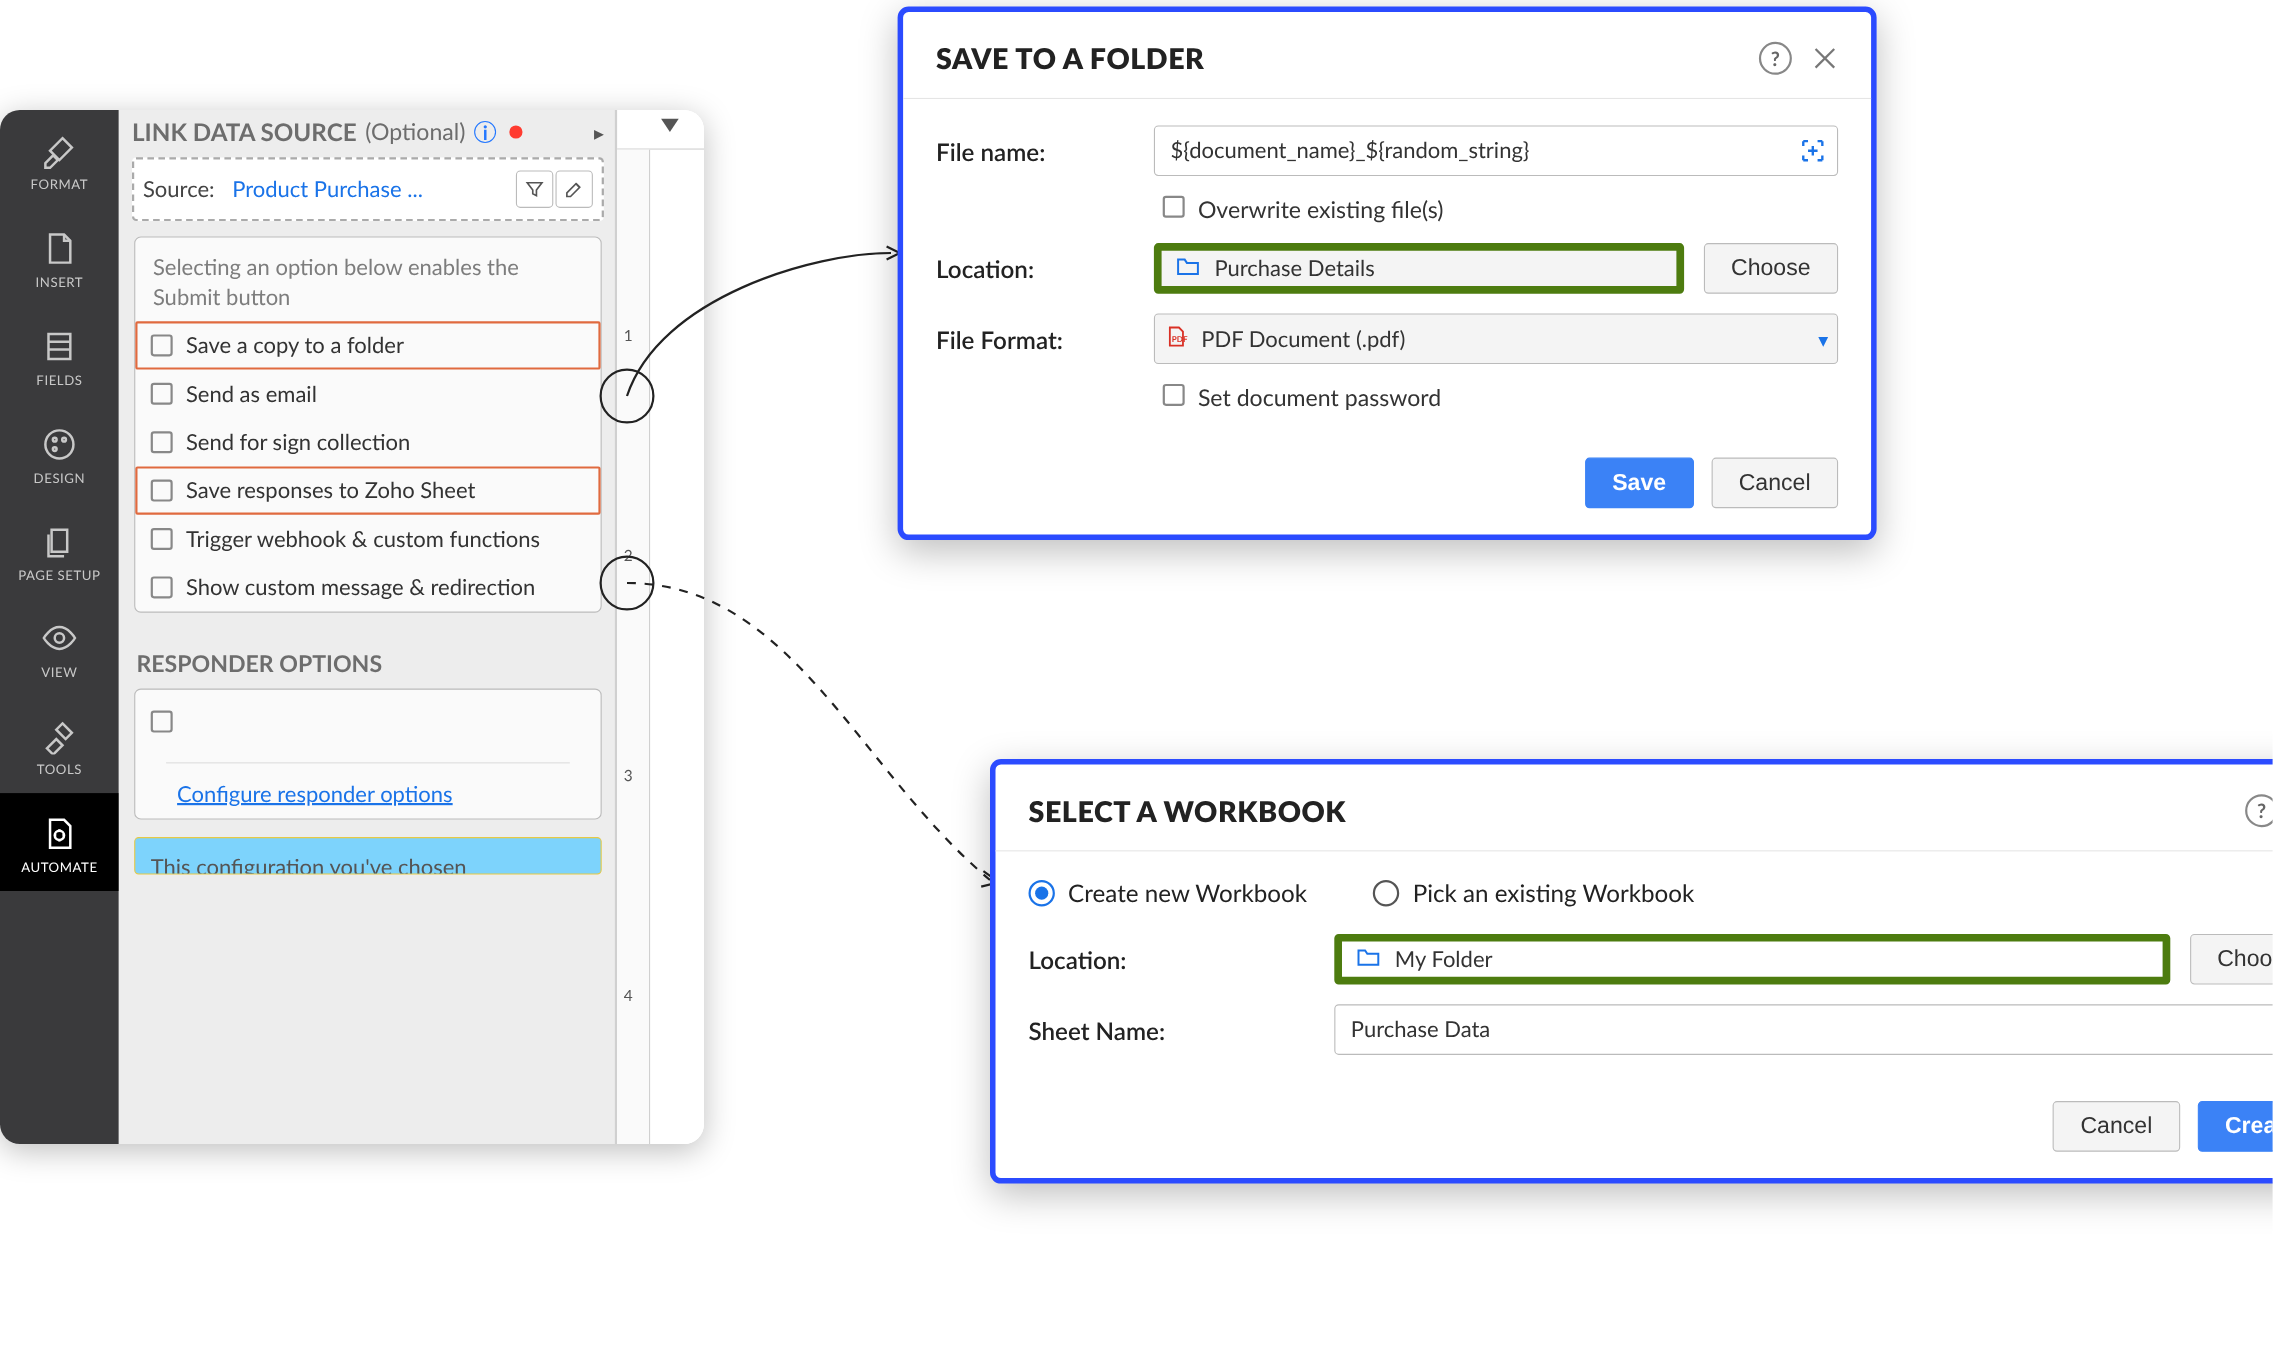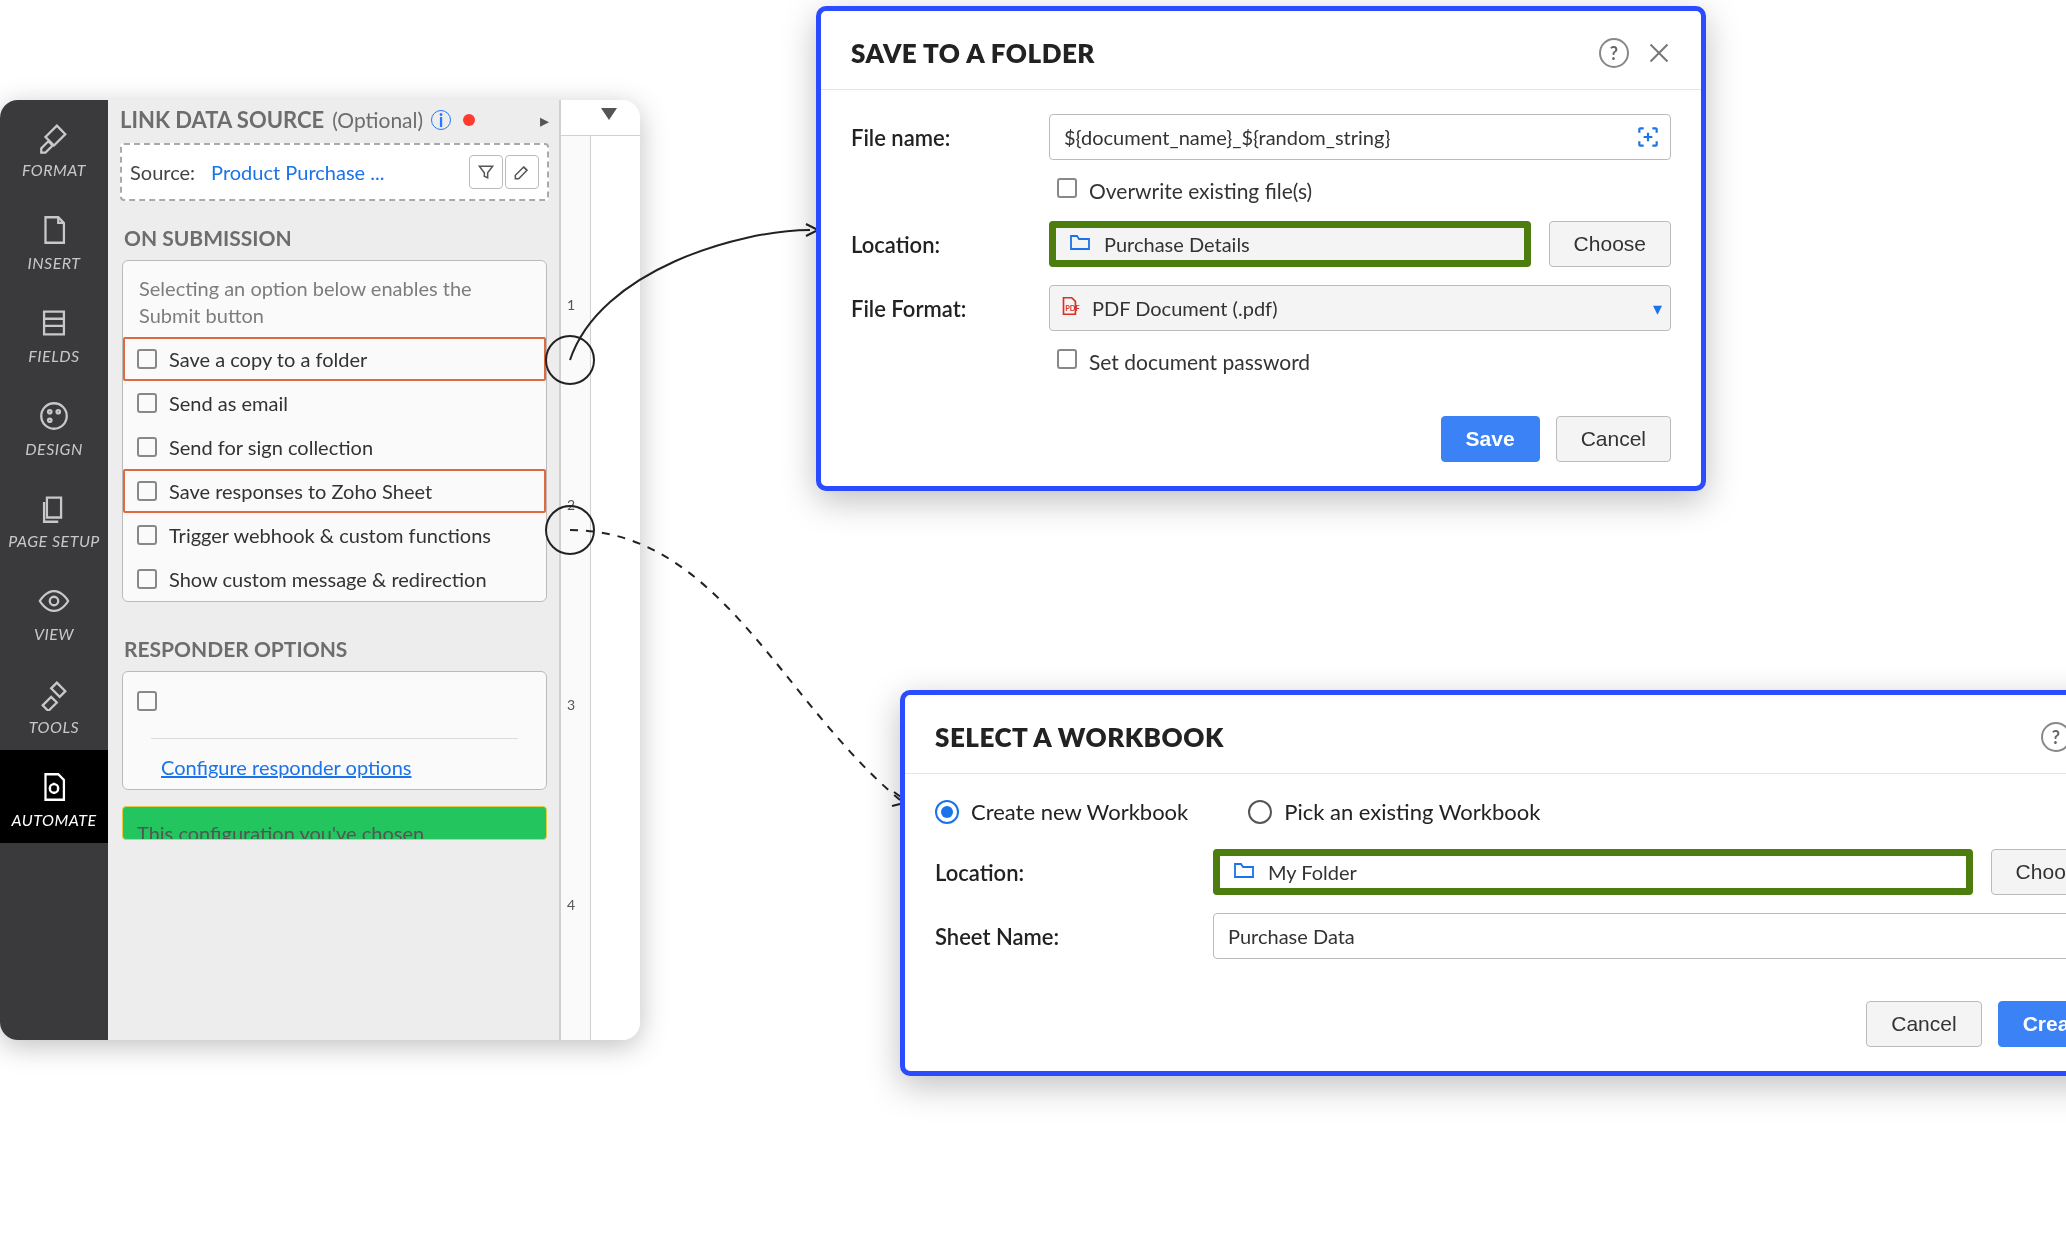--- a/index.html
+++ b/index.html
@@ -42,21 +42,21 @@
   flex-direction: column;
   align-items: center;
   justify-content: center;
   gap: 6px;
   padding: 20px 0 14px;
   cursor: pointer;
 }
 .sidebar-item.active { background: #000; color: #fff; }
 .sidebar-item .sicon { width: 34px; height: 34px; display:flex; align-items:center; justify-content:center; }
 .sidebar-item .sicon svg { width: 34px; height: 34px; stroke: currentColor; fill: none; stroke-width:1.6; }
-.sidebar-item .lbl { font-size: 16px; font-style: italic; }
+.sidebar-item .lbl { font-size: 12px; }
 
 .panel {
   position: absolute;
   left: 108px; top: 0;
   width: 452px;
   height: 940px;
   background: #ededed;
   border-right: 1px solid #d0d0d0;
   padding: 6px 0 0 0;
 }
@@ -123,21 +123,21 @@
 .chk-row.highlight { outline:2px solid #e06a3f; outline-offset:-2px; border-radius:2px; }
 .cbox { width:20px; height:20px; border:2px solid #888; border-radius:3px; flex:0 0 20px; margin-top:3px;}
 .chk-label { line-height:1.3; }
 
 .divider { height:1px; background:#ddd; margin: 18px 28px 6px; }
 
 .link { color:#1a73e8; text-decoration:underline; font-size:20px; padding: 10px 20px 10px 38px; display:block; }
 
 .yellow-box {
   margin: 16px 12px 0 14px;
-  background: #22c55e;
+  background: #7dd3fc;
   border: 1px solid #e6c945;
   border-radius: 4px;
   padding: 14px 14px;
   color: #555;
   font-size: 20px;
   height: 34px;
   overflow: hidden;
 }
 
 .ruler {
@@ -330,21 +330,20 @@
           </span>
         <span class="square-btn">
             <svg viewBox="0 0 24 24">
               <path d="M4 20h4l10-10-4-4L4 16v4z"></path>
               <path d="M14 6l4 4"></path>
             </svg>
           </span>
       </div>
     </div>
 
-    <div class="section-title">ON SUBMISSION</div>
     <div class="section-box">
       <div class="help-text">Selecting an option below enables the Submit button</div>
 
       <div class="chk-row highlight">
         <span class="cbox"></span>
         <span class="chk-label">Save a copy to a folder</span>
       </div>
       <div class="chk-row">
         <span class="cbox"></span>
         <span class="chk-label">Send as email</span>

